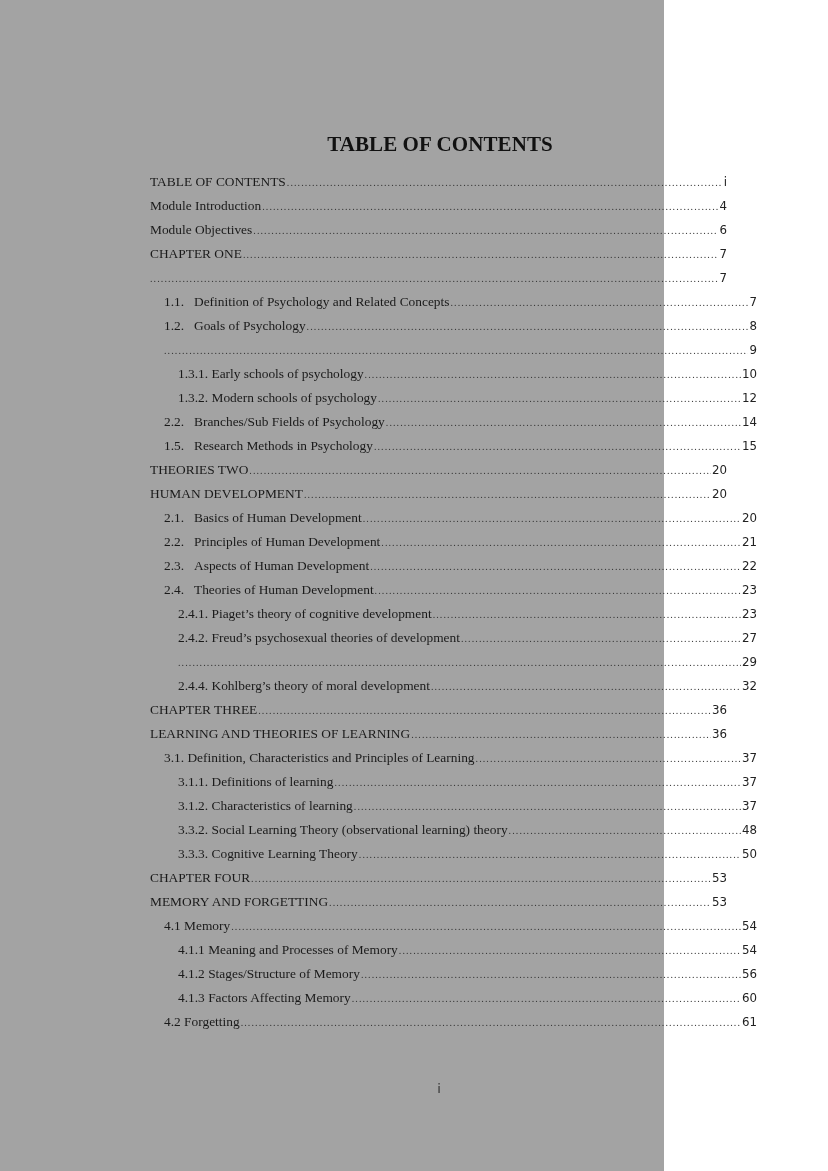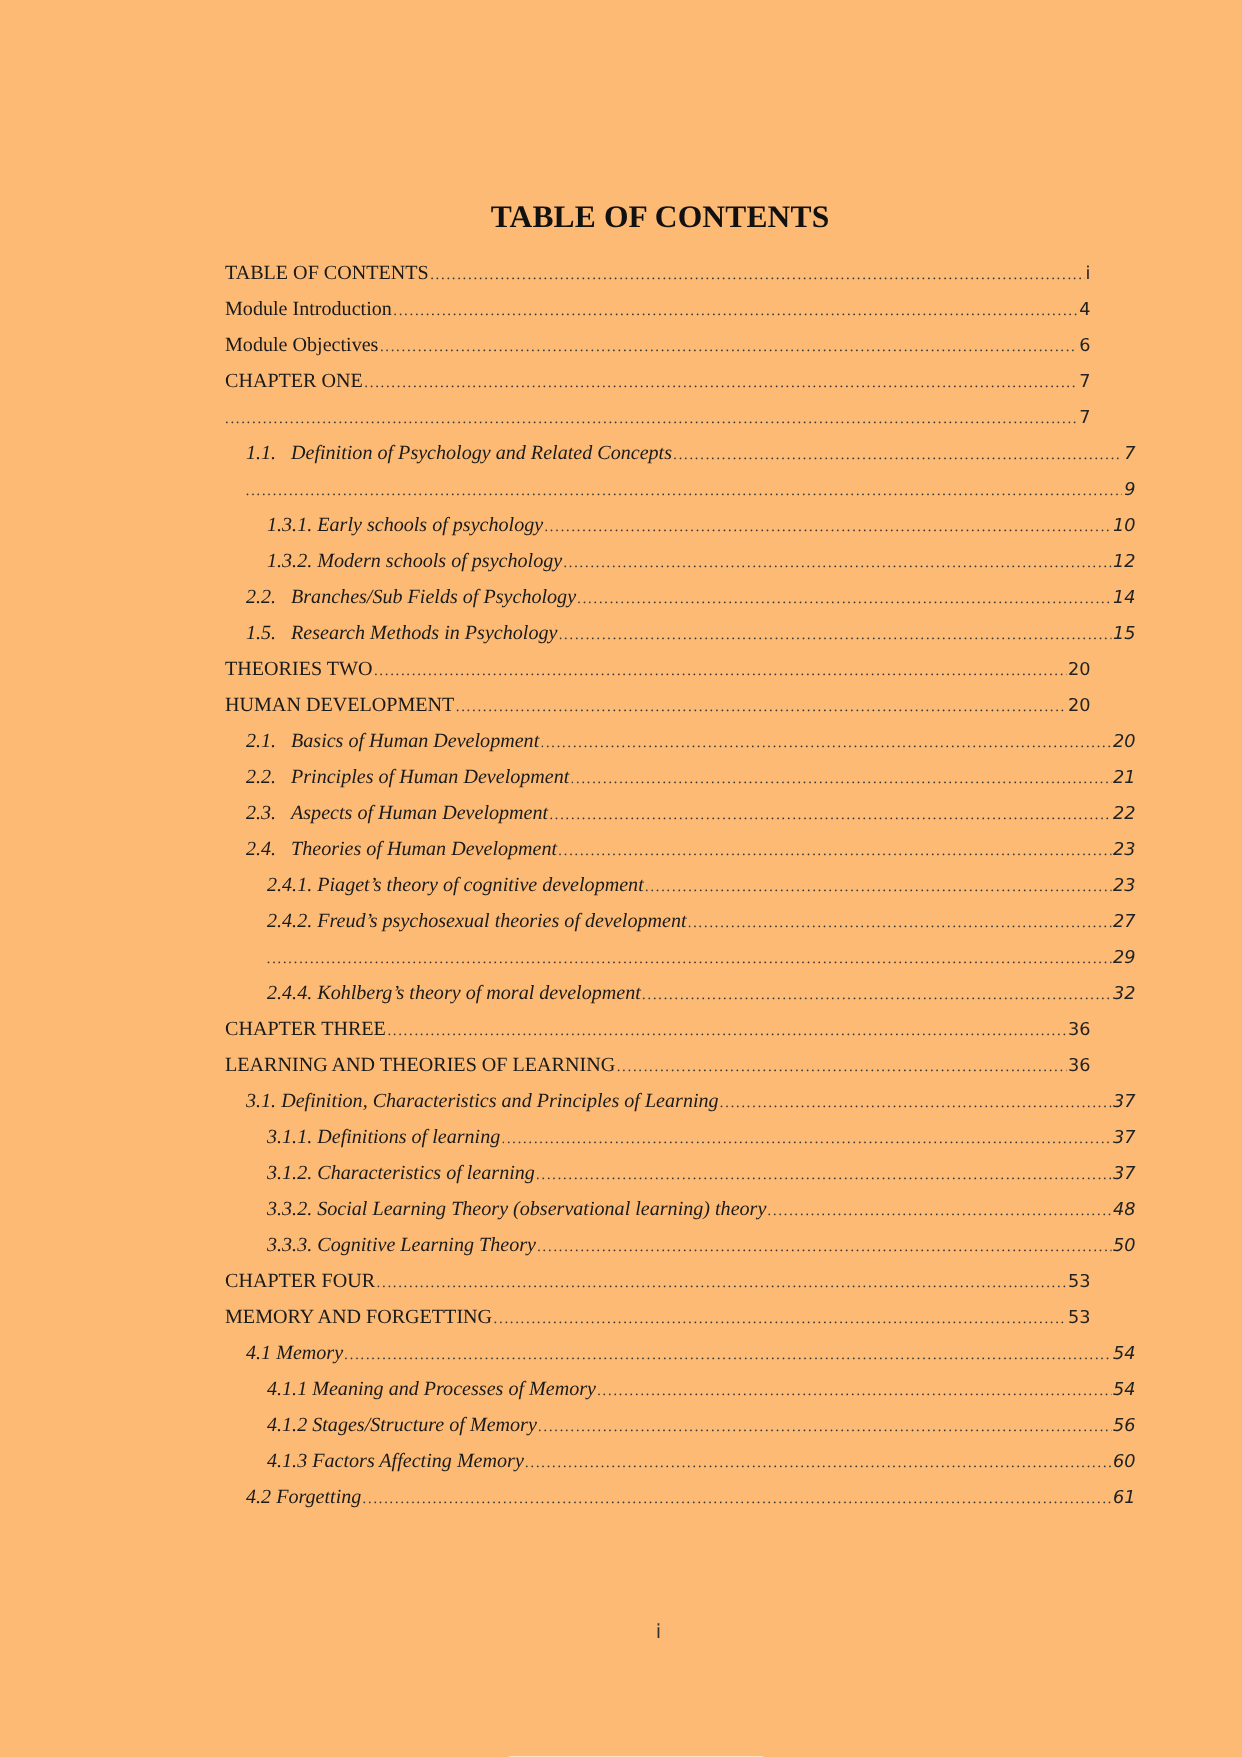--- a/index.html
+++ b/index.html
@@ -1,33 +1,33 @@
 <!DOCTYPE html>
 <html><head>
 <meta charset="utf-8">
 <style>
   html, body { margin: 0; padding: 0; background: #ffffff; }
   body { width: 828px; height: 1171px; position: relative; overflow: hidden;
          font-family: "Liberation Serif", serif; color: #1a1a1a; }
-  .page { position: absolute; left: 0; top: 0; width: 828px; height: 1171px; background: #fdba74; }
+  .page { position: absolute; left: 0; top: 0; width: 664px; height: 1171px; background: #a3a3a3; }
   .title { position: absolute; top: 132px; left: 0; width: 880px; text-align: center;
            font-weight: bold; font-size: 21px; letter-spacing: 0.1px; color: #111; }
   .toc { position: absolute; top: 170px; left: 150px; width: 610px; }
   .entry { position: relative; height: 24px; display: flex; align-items: baseline;
            font-size: 13.4px; line-height: 24px; white-space: nowrap; }
   .entry .label { flex: 0 0 auto; padding-right: 1px; }
   .entry .num { display: inline-block; }
   .entry .lvl2num { display: inline-block; width: 30px; }
   .entry .dots { flex: 1 1 auto; overflow: hidden; color: #333; font-size: 10px; letter-spacing: 1.1px;
                  line-height: 24px; }
   .entry .dots::before { content: "........................................................................................................................................................................................................................"; }
   .entry .page-no { flex: 0 0 auto; font-family: "DejaVu Sans", sans-serif; font-size: 11.8px; padding-left: 1px; color: #222; }
   .l1 { padding-left: 0; width: 577px; }
-  .l2 { padding-left: 14px; width: 593px; font-style: italic; }
-  .l3 { padding-left: 28px; width: 579px; font-style: italic; }
+  .l2 { padding-left: 14px; width: 593px; }
+  .l3 { padding-left: 28px; width: 579px; }
   .footer-page { position: absolute; top: 1081px; left: 0; width: 878px; text-align: center;
                  font-family: "DejaVu Sans", sans-serif; font-size: 13px; color: #333; }
 </style>
 </head>
 <body>
 
 <div class="page">
   <div class="title">TABLE OF CONTENTS</div>
 
   <div class="toc" id="toc">
@@ -54,20 +54,25 @@
       <div class="entry l1">
         <span class="dots"></span>
         <span class="page-no">7</span>
       </div>
       <div class="entry l2">
         <span class="label"><span class="lvl2num">1.1.</span><span>Definition of Psychology and Related Concepts</span></span>
         <span class="dots"></span>
         <span class="page-no">7</span>
       </div>
       <div class="entry l2">
+        <span class="label"><span class="lvl2num">1.2.</span><span>Goals of Psychology</span></span>
+        <span class="dots"></span>
+        <span class="page-no">8</span>
+      </div>
+      <div class="entry l2">
         <span class="dots"></span>
         <span class="page-no">9</span>
       </div>
       <div class="entry l3">
         <span class="label"><span class="num">1.3.1.</span> <span>Early schools of psychology</span></span>
         <span class="dots"></span>
         <span class="page-no">10</span>
       </div>
       <div class="entry l3">
         <span class="label"><span class="num">1.3.2.</span> <span>Modern schools of psychology</span></span>

